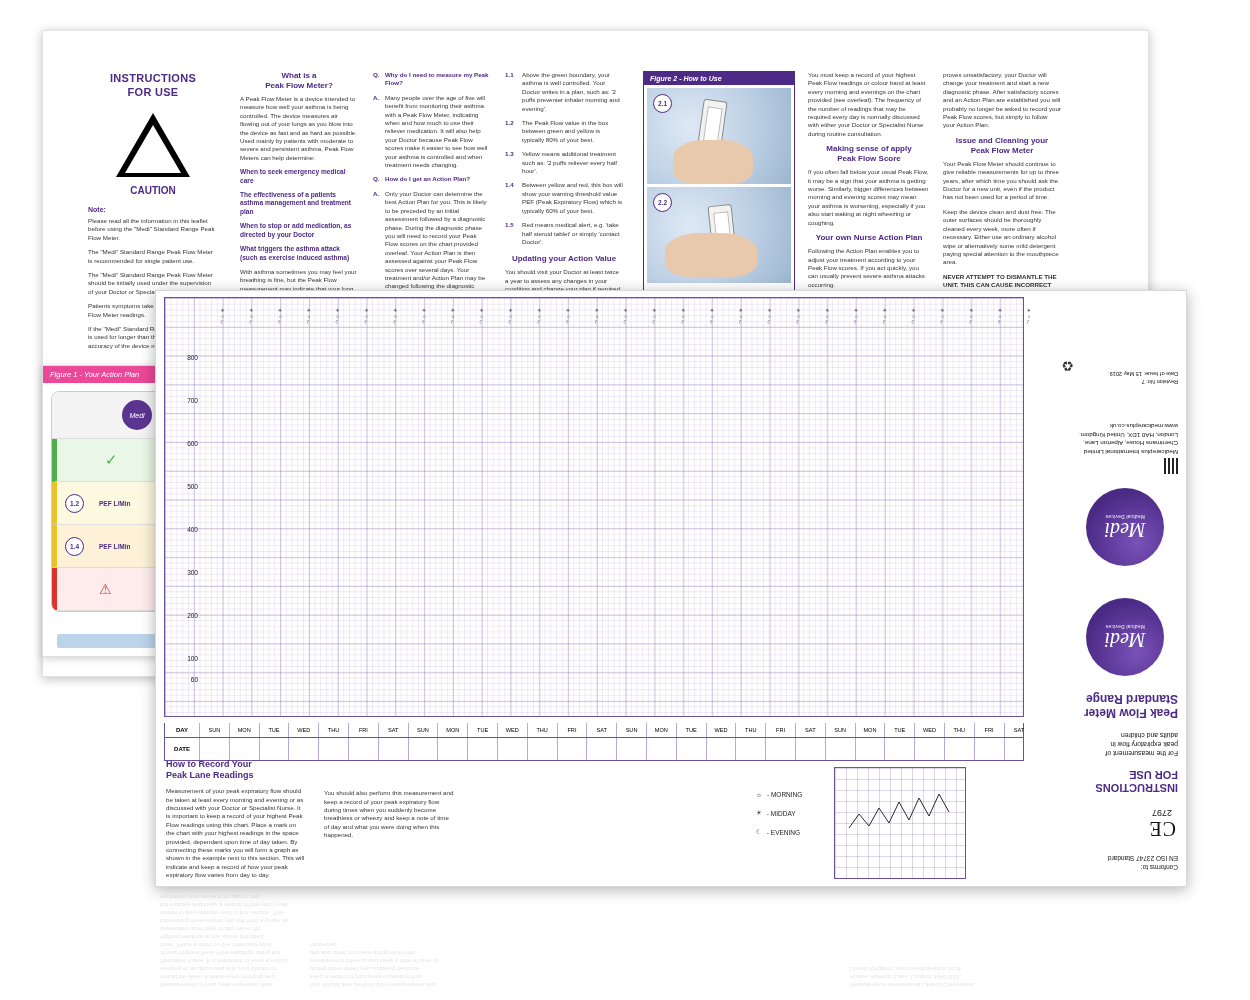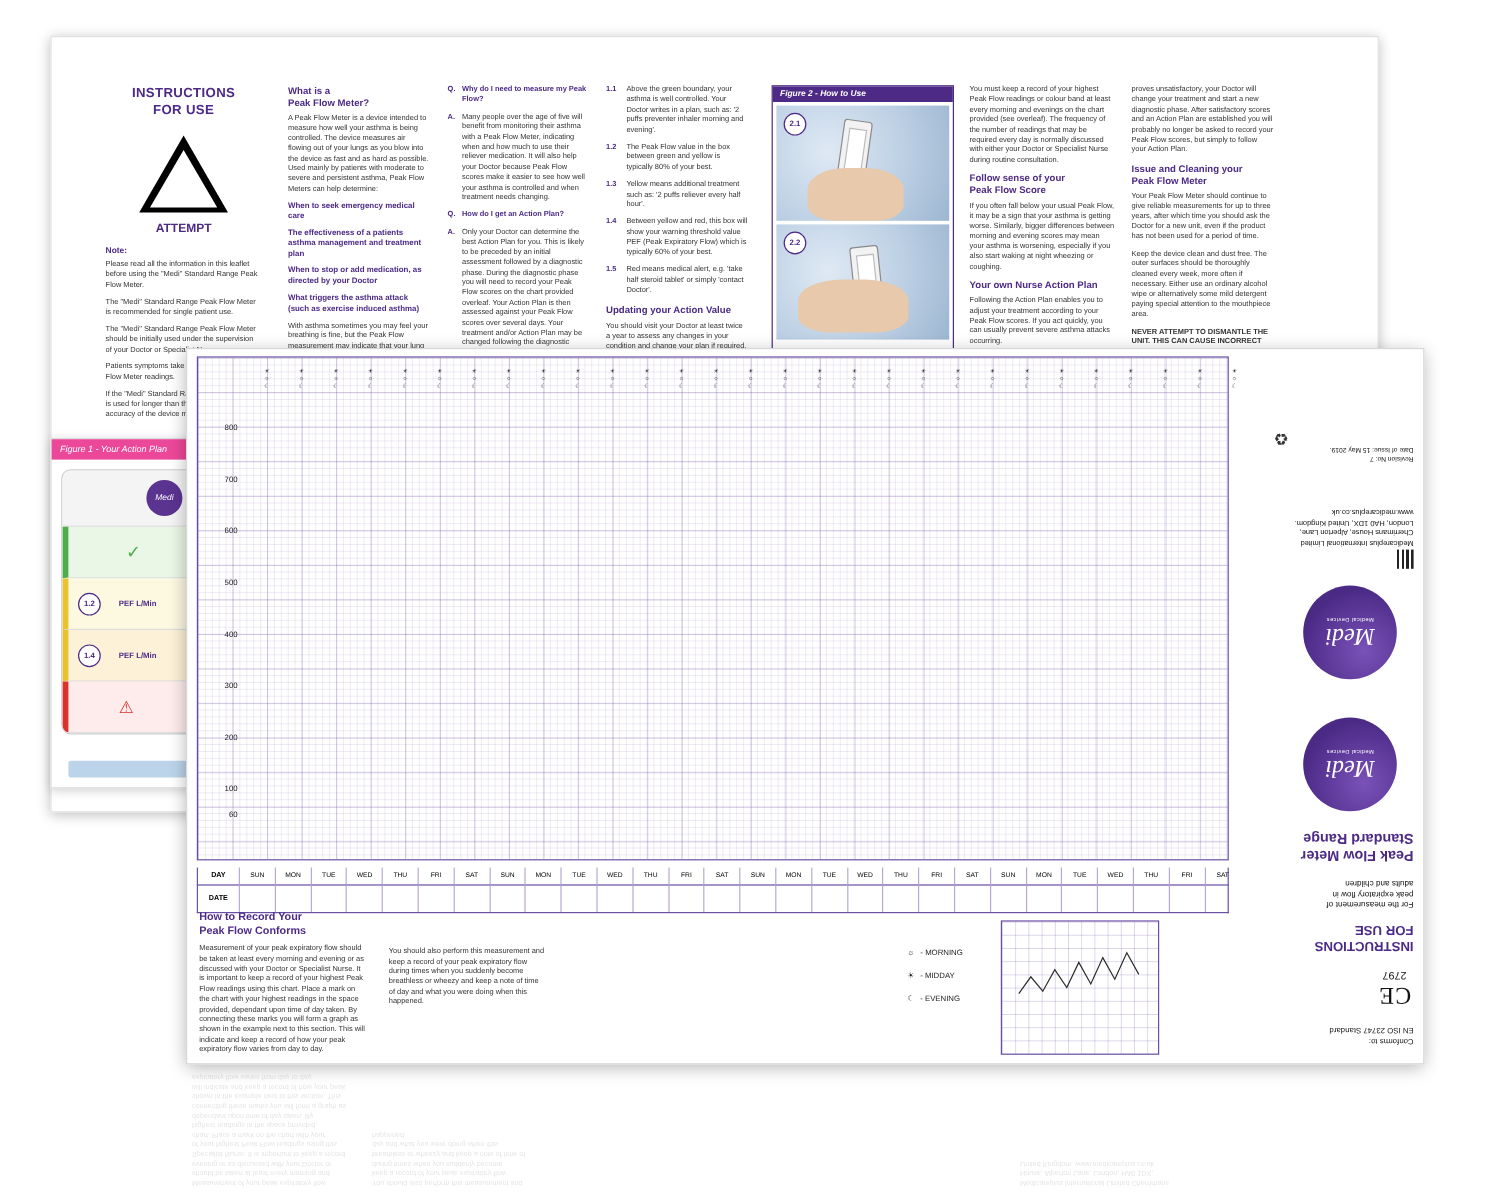--- a/index.html
+++ b/index.html
@@ -12,21 +12,21 @@
   }
   .sheet{position:absolute;background:#fff;}
   
   #back-sheet{
     left:42px;top:30px;width:1105px;height:645px;
     box-shadow:0 2px 10px rgba(0,0,0,.25);
     border:1px solid #e2e2e2;
   }
   .col{position:absolute;top:40px;}
   .tiny{font-size:6.2px;line-height:8.4px;color:#333;}
-  h4.sec{font-size:8px;line-height:10px;color:#4c2a86;margin:0 0 4px 0;}
+  h4.sec{font-size:8px;line-height:10px;color:#4c2a86;margin:0 0 4px 0;text-align:center;}
   h5.sub{font-size:6.6px;line-height:8.4px;color:#4c2a86;margin:6px 0 2px 0;}
   p.t{margin:0 0 6px 0;}
   
   #c1{left:45px;width:130px;text-align:center;}
   #c1 .hdr{font-size:11px;font-weight:bold;color:#4c2a86;line-height:14px;letter-spacing:.3px;}
   .tri{width:0;height:0;border-left:37px solid transparent;border-right:37px solid transparent;border-bottom:64px solid #000;margin:14px auto 0;position:relative;}
   .tri:after{content:"";position:absolute;left:-28px;top:12px;width:0;height:0;border-left:28px solid transparent;border-right:28px solid transparent;border-bottom:48px solid #fff;}
   .excl{position:absolute;left:-4px;top:22px;width:8px;height:40px;font-size:30px;font-weight:bold;color:#000;line-height:30px;}
   #c1 .caution{font-size:10px;font-weight:bold;color:#4c2a86;margin-top:8px;}
   #c1 .note{font-size:7px;font-weight:bold;color:#4c2a86;margin-top:10px;text-align:left;}
@@ -127,21 +127,21 @@
 <body>
 
 <div class="sheet" id="back-sheet">
 
   <div class="col" id="c1">
     <div class="hdr">INSTRUCTIONS</div>
     <div class="hdr">FOR USE</div>
     <div class="tri">
         <div class="excl">!</div>
       </div>
-    <div class="caution">ATTEMPT</div>
+    <div class="caution">CAUTION</div>
     <div class="note">Note:</div>
     <p class="tiny t">Please read all the information in this leaflet before using the "Medi" Standard Range Peak Flow Meter.</p>
     <p class="tiny t">The "Medi" Standard Range Peak Flow Meter is recommended for single patient use.</p>
     <p class="tiny t">The "Medi" Standard Range Peak Flow Meter should be initially used under the supervision of your Doctor or Specialist Nurse.</p>
     <p class="tiny t">Patients symptoms take precedence over Peak Flow Meter readings.</p>
     <p class="tiny t">If the "Medi" Standard Range Peak Flow Meter is used for longer than three years, the accuracy of the device may deteriorate.</p>
   </div>
 
   <div class="col" id="c2">
     <h4 class="sec" style="white-space:pre-line">What is a
@@ -219,21 +219,21 @@
     </div>
     <div class="fig-img">
       <div class="bullet-num">2.2</div>
       <div class="device" style="left:64px;top:18px;transform:rotate(-6deg)"></div>
       <div class="hand" style="left:18px;top:46px;width:92px"></div>
     </div>
   </div>
 
   <div class="col" id="c6">
     <p class="tiny t">You must keep a record of your highest Peak Flow readings or colour band at least every morning and evenings on the chart provided (see overleaf). The frequency of the number of readings that may be required every day is normally discussed with either your Doctor or Specialist Nurse during routine consultation.</p>
-    <h4 class="sec" style="white-space:pre-line">Follow sense of your
+    <h4 class="sec" style="white-space:pre-line">Making sense of apply
 Peak Flow Score</h4>
     <p class="tiny t">If you often fall below your usual Peak Flow, it may be a sign that your asthma is getting worse. Similarly, bigger differences between morning and evening scores may mean your asthma is worsening, especially if you also start waking at night wheezing or coughing.</p>
     <h4 class="sec">Your own Nurse Action Plan</h4>
     <p class="tiny t">Following the Action Plan enables you to adjust your treatment according to your Peak Flow scores. If you act quickly, you can usually prevent severe asthma attacks occurring.</p>
     <p class="tiny t">Your Peak Flow scores will fall within one of the Self-Management colour zones. Follow the Action Plan instructions which apply</p>
   </div>
 
   <div class="col" id="c7">
     <p class="tiny t">proves unsatisfactory, your Doctor will change your treatment and start a new diagnostic phase. After satisfactory scores and an Action Plan are established you will probably no longer be asked to record your Peak Flow scores, but simply to follow your Action Plan.</p>
     <h4 class="sec" style="white-space:pre-line">Issue and Cleaning your
@@ -497,21 +497,21 @@
         <div></div>
         <div></div>
         <div></div>
         <div></div>
         <div></div>
       </div>
   </div>
 
   <div id="howto">
     <h4 style="white-space:pre-line">How to Record Your
-Peak Flow Conforms</h4>
+Peak Lane Readings</h4>
     <p class="tiny">Measurement of your peak expiratory flow should be taken at least every morning and evening or as discussed with your Doctor or Specialist Nurse. It is important to keep a record of your highest Peak Flow readings using this chart. Place a mark on the chart with your highest readings in the space provided, dependant upon time of day taken. By connecting these marks you will form a graph as shown in the example next to this section. This will indicate and keep a record of how your peak expiratory flow varies from day to day.</p>
   </div>
   <div id="howto2">
     <p class="tiny">You should also perform this measurement and keep a record of your peak expiratory flow during times when you suddenly become breathless or wheezy and keep a note of time of day and what you were doing when this happened.</p>
   </div>
 
   <div id="legendkeys">
     <div>
         <span>☼</span>
         <span>- MORNING</span>

